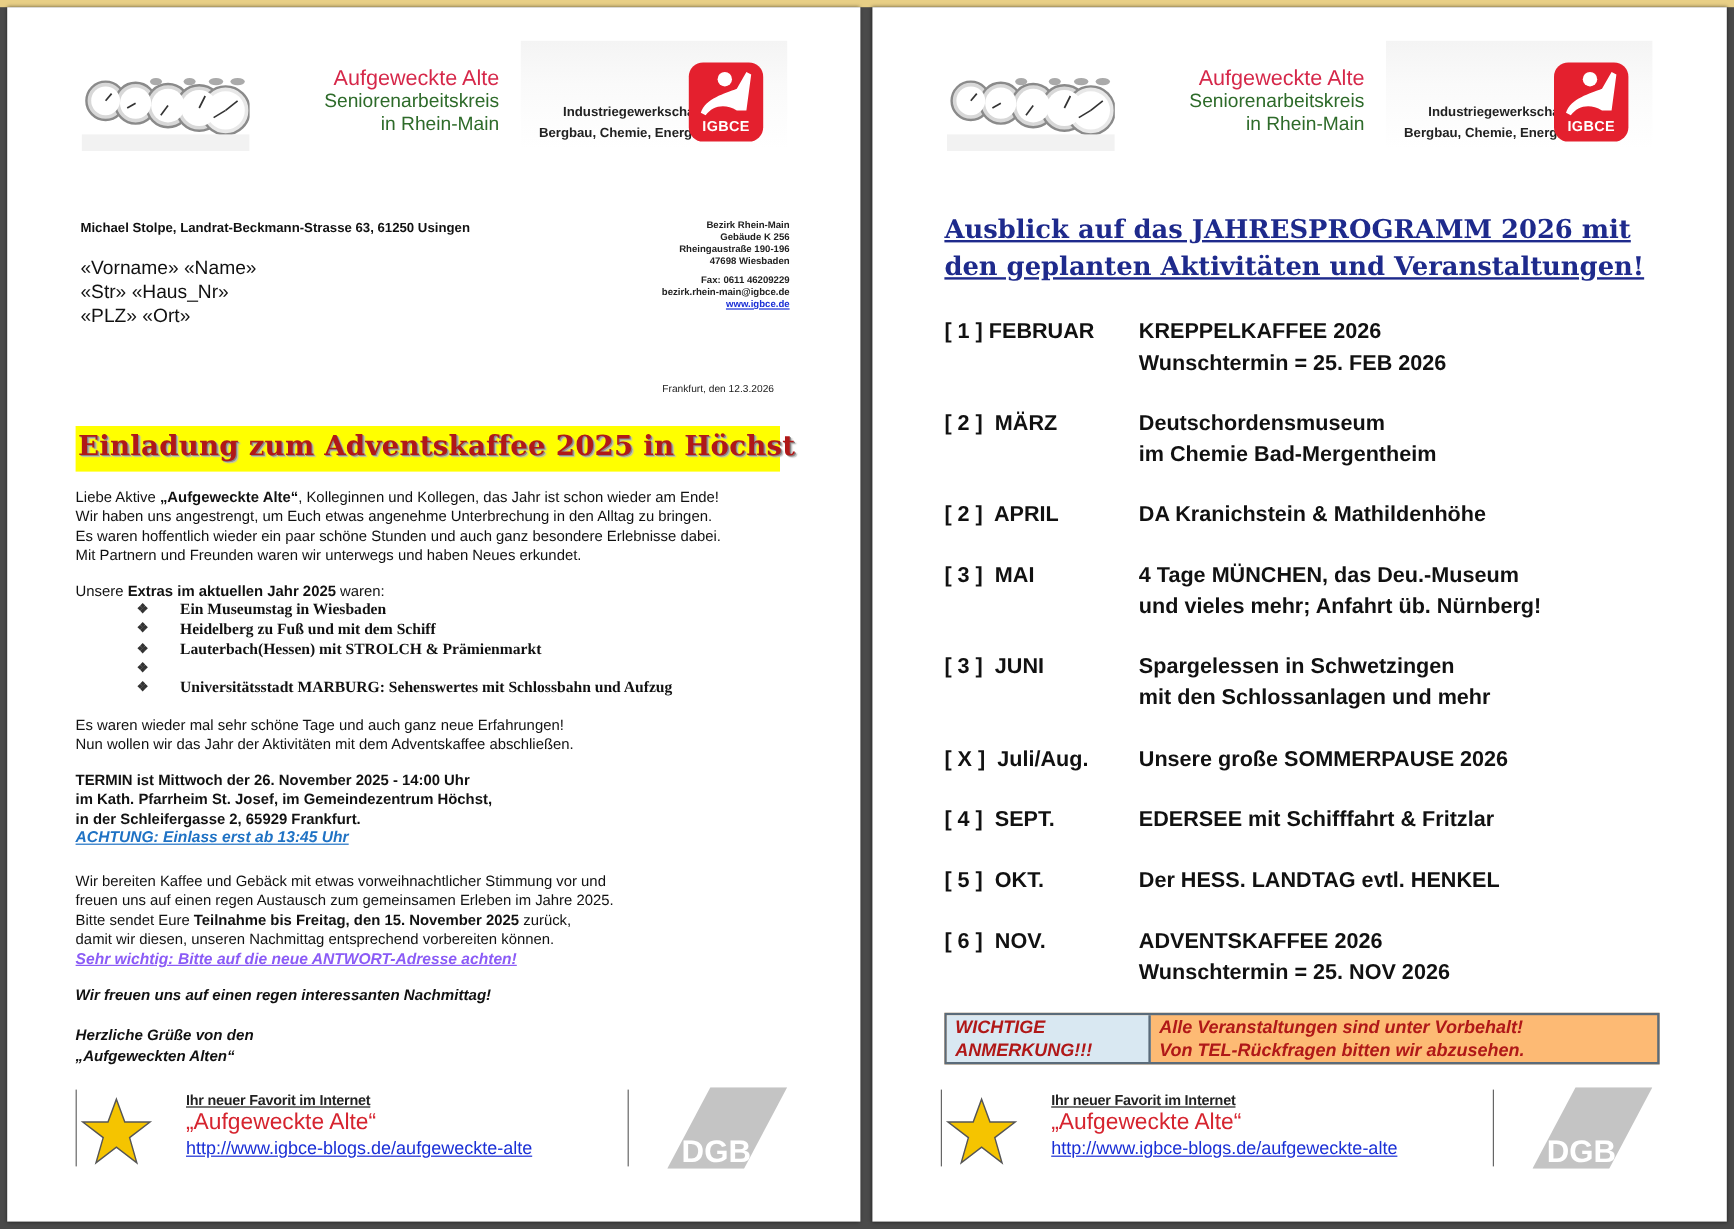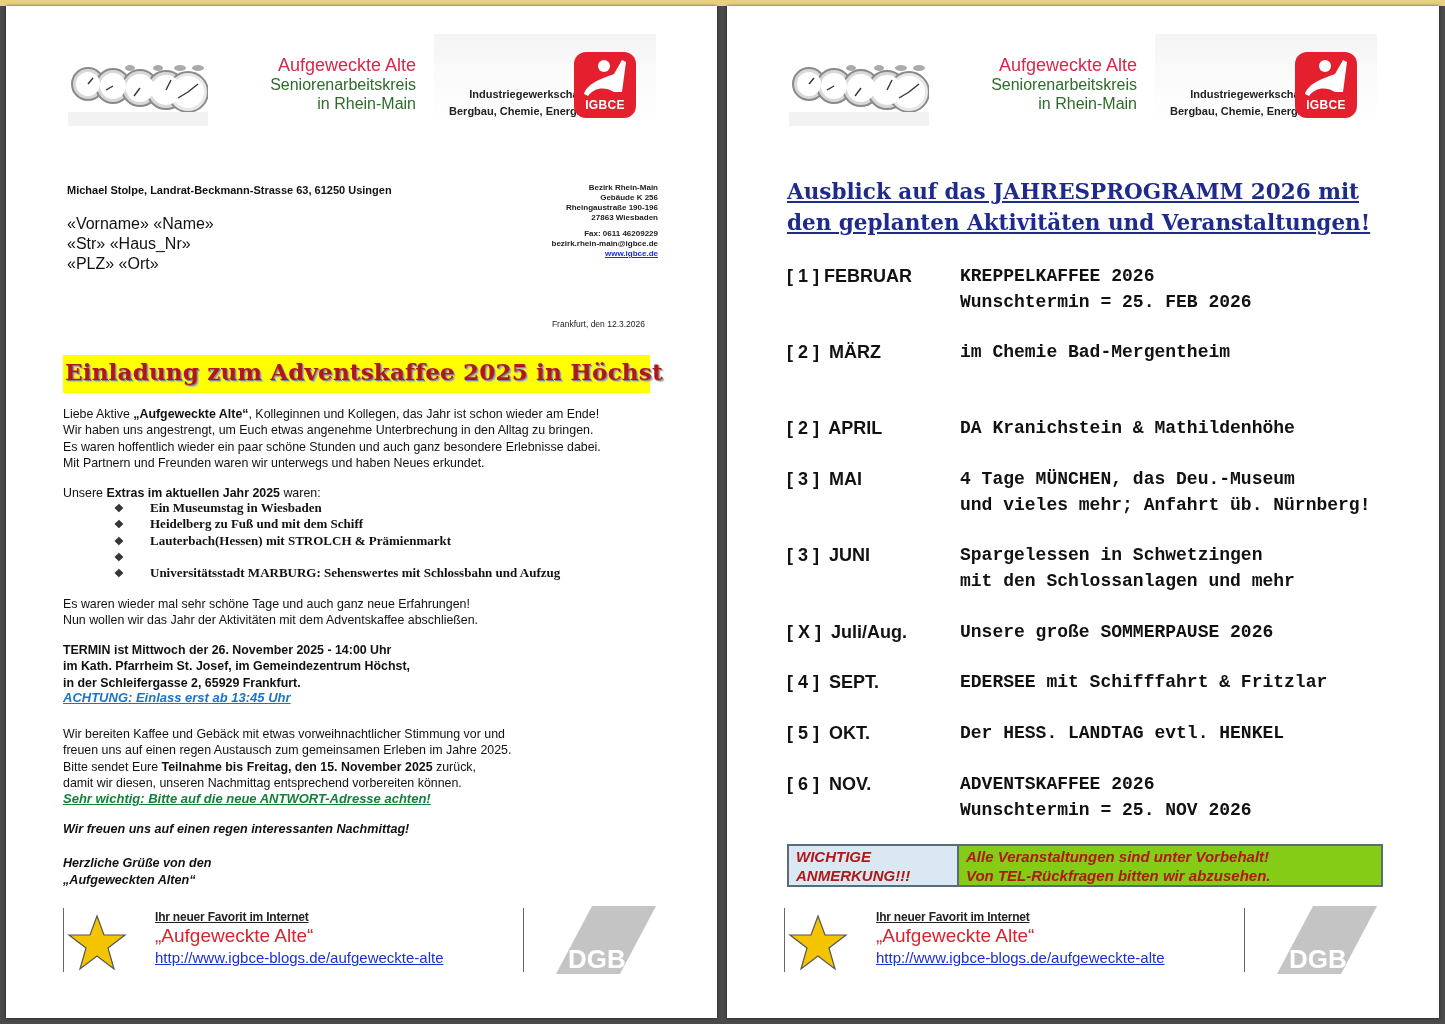--- a/index.html
+++ b/index.html
@@ -89,21 +89,21 @@
     position: absolute; left: 57px; top: 636px; font-size: 12.4px; font-weight: bold;
     color: #111; line-height: 16.3px;
   }
   .achtung {
     position: absolute; left: 57px; top: 684px; font-size: 13px; font-weight: bold;
     font-style: italic; color: #1f72c4; text-decoration: underline;
   }
   .prep { top: 720px; }
   .important {
     position: absolute; left: 57px; top: 785px; font-size: 13px; font-weight: bold;
-    font-style: italic; color: #15803d; text-decoration: underline;
+    font-style: italic; color: #8b5cf6; text-decoration: underline;
   }
   .freuen {
     position: absolute; left: 57px; top: 816px; font-size: 12.6px; font-weight: bold;
     font-style: italic; color: #111;
   }
   .gruss {
     position: absolute; left: 57px; top: 849px; font-size: 12.6px; font-weight: bold;
     font-style: italic; color: #111; line-height: 17px;
   }
 
@@ -129,25 +129,25 @@
     position: absolute; left: 60px; top: 170px; font-family: "DejaVu Serif", serif;
     font-size: 21.5px; font-weight: bold; color: #1e2a8c; line-height: 31px;
     text-decoration: underline;
   }
   .events { position: absolute; left: 60px; top: 252px; width: 620px; }
   .event {
     position: absolute; left: 0; width: 620px; font-size: 18px; font-weight: bold; color: #111;
     line-height: 25.5px;
   }
   .event .month { position: absolute; left: 0; top: 0; white-space: pre; }
-  .event .desc { position: absolute; left: 173px; top: 0; white-space: nowrap; font-family: Liberation Mono, monospace; }
+  .event .desc { position: absolute; left: 162px; top: 0; white-space: nowrap; }
 
   .note {
     position: absolute; left: 60px; top: 838px; width: 596px; height: 43px;
-    border: 2px solid #5a6b7a; background: #84cc16; display: flex;
+    border: 2px solid #5a6b7a; background: #fdba74; display: flex;
   }
   .note .label {
     width: 170px; border-right: 2px solid #5a6b7a; padding: 1px 7px;
     background: #d9e8f2; font-size: 15px; font-weight: bold; font-style: italic; color: #b01818;
     line-height: 19px;
   }
   .note .msg {
     flex: 1; padding: 1px 7px; font-size: 15px; font-weight: bold; font-style: italic;
     color: #b01818; line-height: 19px;
   }
@@ -220,21 +220,21 @@
   <div class="recipient">
     <div>«Vorname» «Name»</div>
     <div>«Str» «Haus_Nr»</div>
     <div>«PLZ» «Ort»</div>
   </div>
 
   <div class="bezirk">
     <div>Bezirk Rhein-Main</div>
     <div>Gebäude K 256</div>
     <div>Rheingaustraße 190-196</div>
-    <div>27863 Wiesbaden</div>
+    <div>47698 Wiesbaden</div>
     <div class="gap"></div>
     <div>Fax: 0611 46209229</div>
     <div>bezirk.rhein-main@igbce.de</div>
     <div><a>www.igbce.de</a></div>
   </div>
 
   <div class="date-line">Frankfurt, den 12.3.2026</div>
 
   <div class="title-bar">
     <span>Einladung zum Adventskaffee 2025 in Höchst</span>
@@ -383,20 +383,21 @@
     <div class="event" style="top:6px">
       <span class="month">[ 1 ] FEBRUAR</span>
       <div class="desc">
         <div>KREPPELKAFFEE 2026</div>
           <div>Wunschtermin = 25. FEB 2026</div>
       </div>
     </div>
     <div class="event" style="top:82px">
       <span class="month">[ 2 ]  MÄRZ</span>
       <div class="desc">
+        <div>Deutschordensmuseum</div>
           <div>im Chemie Bad-Mergentheim</div>
       </div>
     </div>
     <div class="event" style="top:158px">
       <span class="month">[ 2 ]  APRIL</span>
       <div class="desc">
         <div>DA Kranichstein &amp; Mathildenhöhe</div>
       </div>
     </div>
     <div class="event" style="top:209px">

